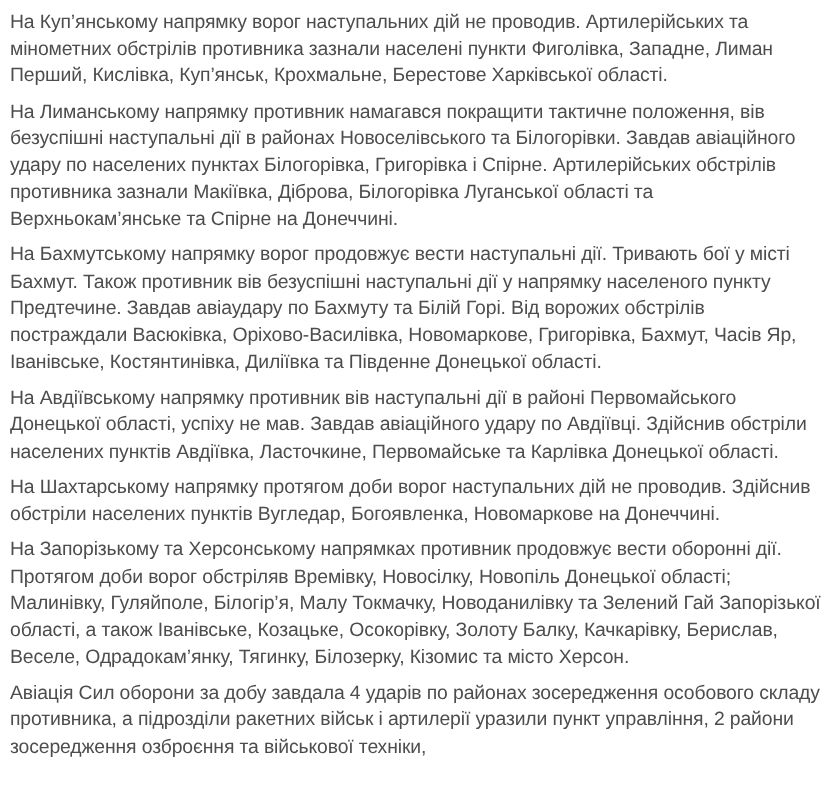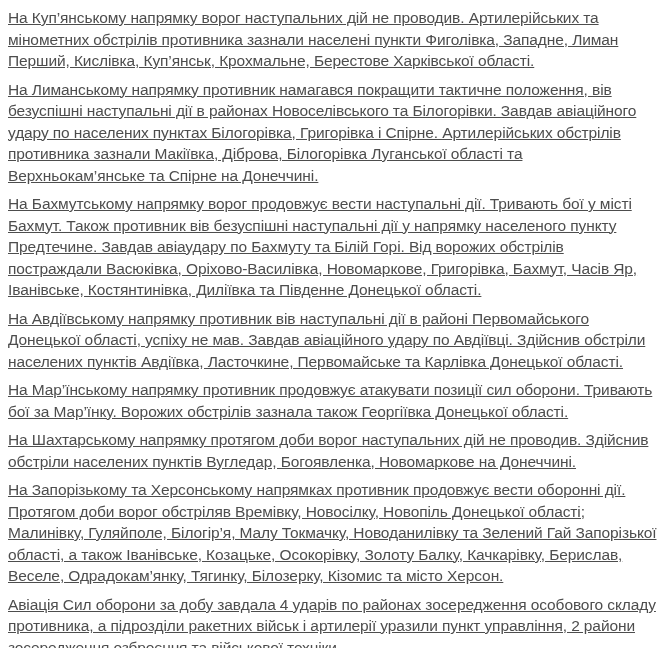--- a/index.html
+++ b/index.html
@@ -15,21 +15,20 @@
     padding: 7px 10px 8px 8px;
     font-family: "Liberation Sans", "DejaVu Sans", sans-serif;
     font-size: 15.5px;
     line-height: 21.5px;
     letter-spacing: -0.1px;
     color: #4d4d4d;
   }
   .para {
     margin: 0 0 7px 0;
     padding: 0;
-    text-decoration: underline;
   }
   .para:last-child {
     margin-bottom: 0;
   }
   .line {
     display: block;
   }
 </style>
 </head>
 <body>
@@ -41,23 +40,20 @@
   <p class="para">
     <span>На Лиманському напрямку противник намагався покращити тактичне положення, вів безуспішні наступальні дії в районах Новоселівського та Білогорівки. Завдав авіаційного удару по населених пунктах Білогорівка, Григорівка і Спірне. Артилерійських обстрілів противника зазнали Макіївка, Діброва, Білогорівка Луганської області та Верхньокам’янське та Спірне на Донеччині.</span>
   </p>
   <p class="para">
     <span>На Бахмутському напрямку ворог продовжує вести наступальні дії. Тривають бої у місті Бахмут. Також противник вів безуспішні наступальні дії у напрямку населеного пункту Предтечине. Завдав авіаудару по Бахмуту та Білій Горі. Від ворожих обстрілів постраждали Васюківка, Оріхово-Василівка, Новомаркове, Григорівка, Бахмут, Часів Яр, Іванівське, Костянтинівка, Диліївка та Південне Донецької області.</span>
   </p>
   <p class="para">
     <span>На Авдіївському напрямку противник вів наступальні дії в районі Первомайського Донецької області, успіху не мав. Завдав авіаційного удару по Авдіївці. Здійснив обстріли населених пунктів Авдіївка, Ласточкине, Первомайське та Карлівка Донецької області.</span>
   </p>
   <p class="para">
-    <span>На Мар’їнському напрямку противник продовжує атакувати позиції сил оборони. Тривають бої за Мар’їнку. Ворожих обстрілів зазнала також Георгіївка Донецької області.</span>
-  </p>
-  <p class="para">
     <span>На Шахтарському напрямку протягом доби ворог наступальних дій не проводив. Здійснив обстріли населених пунктів Вугледар, Богоявленка, Новомаркове на Донеччині.</span>
   </p>
   <p class="para">
     <span>На Запорізькому та Херсонському напрямках противник продовжує вести оборонні дії. Протягом доби ворог обстріляв Времівку, Новосілку, Новопіль Донецької області; Малинівку, Гуляйполе, Білогір’я, Малу Токмачку, Новоданилівку та Зелений Гай Запорізької області, а також Іванівське, Козацьке, Осокорівку, Золоту Балку, Качкарівку, Берислав, Веселе, Одрадокам’янку, Тягинку, Білозерку, Кізомис та місто Херсон.</span>
   </p>
   <p class="para">
     <span class="line">Авіація Сил оборони за добу завдала 4 ударів по районах зосередження особового складу противника, а підрозділи ракетних військ і артилерії уразили пункт управління, 2 райони зосередження озброєння та військової техніки,</span>
 
   </p>
 </div>

